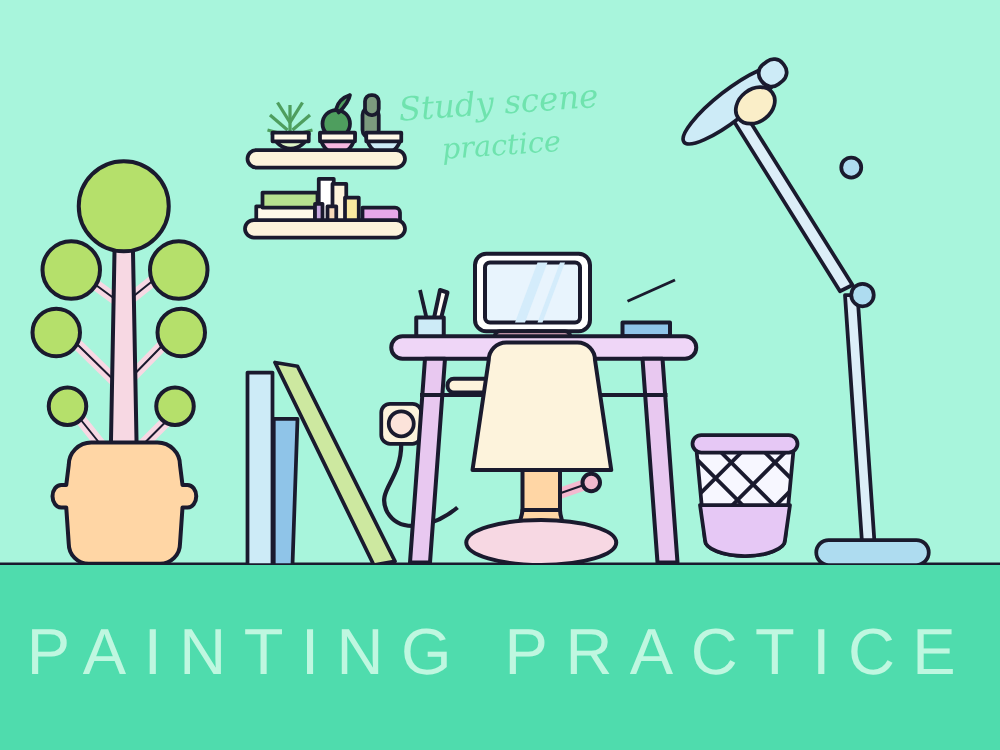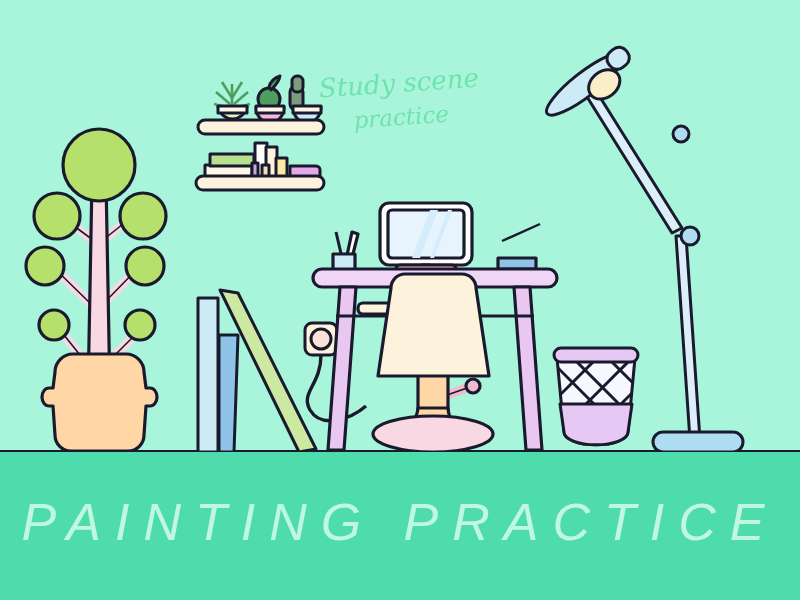--- a/index.html
+++ b/index.html
@@ -6,21 +6,20 @@
   body{
     width:800px;height:600px;overflow:hidden;
     font-family:"Liberation Sans",sans-serif;
     background:#A8F5DC;
   }
   #scene{position:relative;width:800px;height:600px;}
   svg{display:block;}
   .ttl{
     position:absolute;left:0;width:800px;text-align:center;
     font-family:"Liberation Sans",sans-serif;
-    font-style:italic;
   }
 </style>
 </head>
 <body>
 
 <div id="scene">
 
   <svg width="800" height="600" viewBox="0 0 800 600">
     <defs>
       <clipPath id="binClip">

